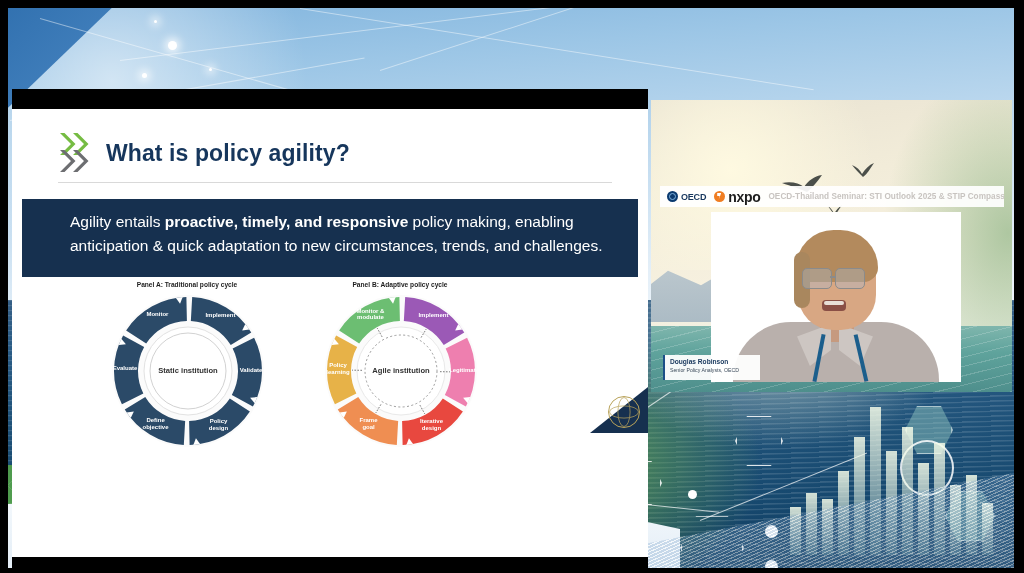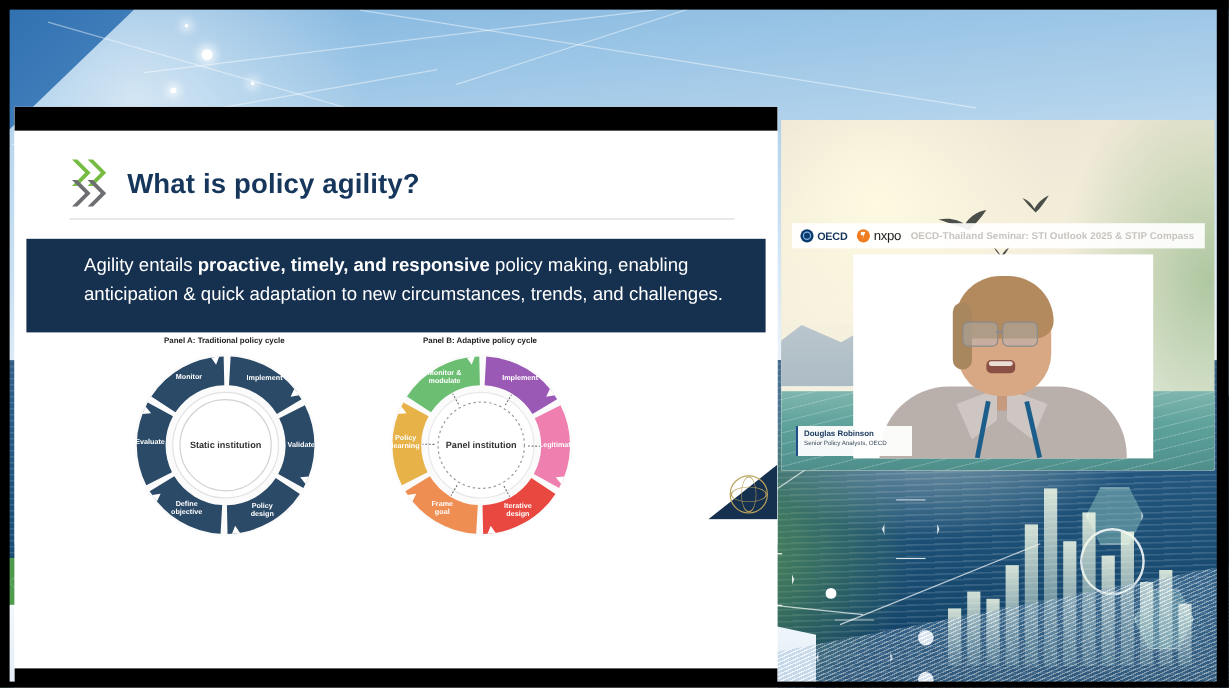--- a/index.html
+++ b/index.html
@@ -100,21 +100,21 @@
   .v-headerbar{position:absolute;left:9px;top:86px;width:344px;height:21px;background:rgba(255,255,255,.92);
      display:flex;align-items:center;gap:8px;padding:0 7px;box-sizing:border-box;}
   .oecd-logo{display:flex;align-items:center;gap:3px;}
   .oecd-mark{width:11px;height:11px;border-radius:50%;background:#0b3a6f;position:relative;}
   .oecd-mark:after{content:"";position:absolute;left:2px;top:2px;right:2px;bottom:2px;border-radius:50%;
      border:1px solid #7fb3e0;}
   .oecd-txt{font-size:9px;font-weight:bold;color:#16365c;letter-spacing:-.2px;}
   .nxpo-mark{width:11px;height:11px;border-radius:50%;background:#f07d22;position:relative;}
   .nxpo-mark:after{content:"";position:absolute;left:3px;top:2px;width:4px;height:7px;
      background:#fff;clip-path:polygon(0 0,100% 0,35% 100%,60% 42%,0 42%);}
-  .nxpo-txt{font-size:11px;font-weight:normal;color:#1d1d1d;letter-spacing:-.3px;}
+  .nxpo-txt{font-size:14px;font-weight:bold;color:#1d1d1d;letter-spacing:-.3px;}
   .seminar-txt{font-size:8.2px;font-weight:bold;color:#c8c4c0;letter-spacing:.05px;white-space:nowrap;}
 
   .v-person{position:absolute;left:60px;top:112px;width:250px;height:170px;}
   .p-white{position:absolute;left:0;top:0;width:250px;height:170px;background:#fff;}
   .p-shoulder{position:absolute;left:22px;top:110px;width:206px;height:60px;background:#b9b0ac;border-radius:58px 58px 0 0;}
   .p-collar-l{position:absolute;left:86px;top:112px;width:34px;height:42px;background:#cdc6c2;
      clip-path:polygon(100% 0,0 30%,38% 100%,100% 62%);}
   .p-collar-r{position:absolute;left:128px;top:112px;width:34px;height:42px;background:#cdc6c2;
      clip-path:polygon(0 0,100% 30%,62% 100%,0 62%);}
   .p-neck{position:absolute;left:109px;top:96px;width:34px;height:34px;background:#c69a7f;}
@@ -290,21 +290,21 @@
             <circle cx="76" cy="76" r="36" fill="#ffffff" stroke="#9a9a9a" stroke-width="1" stroke-dasharray="2 2.4"></circle>
             <g id="panelB-arrows">
                 <line x1="96.08648492149212" y1="42.57047527261762" x2="101.23686567059266" y2="33.9988022655965" stroke="#6b6b6b" stroke-width="0.9" stroke-dasharray="1.6 1.4"></line>
                 <line x1="114.99406011109926" y1="76.68064385105406" x2="124.99253706266317" y2="76.85516791542689" stroke="#6b6b6b" stroke-width="0.9" stroke-dasharray="1.6 1.4"></line>
                 <line x1="94.90757518960714" y1="110.11016857843643" x2="99.75567139207052" y2="118.8563656498304" stroke="#6b6b6b" stroke-width="0.9" stroke-dasharray="1.6 1.4"></line>
                 <line x1="55.913515078507885" y1="109.42952472738239" x2="50.763134329407336" y2="118.0011977344035" stroke="#6b6b6b" stroke-width="0.9" stroke-dasharray="1.6 1.4"></line>
                 <line x1="37.00593988890074" y1="75.31935614894596" x2="27.007462937336825" y2="75.14483208457312" stroke="#6b6b6b" stroke-width="0.9" stroke-dasharray="1.6 1.4"></line>
                 <line x1="57.09242481039286" y1="41.88983142156356" x2="52.244328607929496" y2="33.1436343501696" stroke="#6b6b6b" stroke-width="0.9" stroke-dasharray="1.6 1.4"></line>
               </g>
           </svg>
-          <div class="hub">Panel institution</div>
+          <div class="hub">Agile institution</div>
         </div>
       </div>
 
       <div class="slide-corner"></div>
       <div class="slide-globe"></div>
     </div>
   </div>
 
   <div class="video">
     <div class="v-sky"></div>

